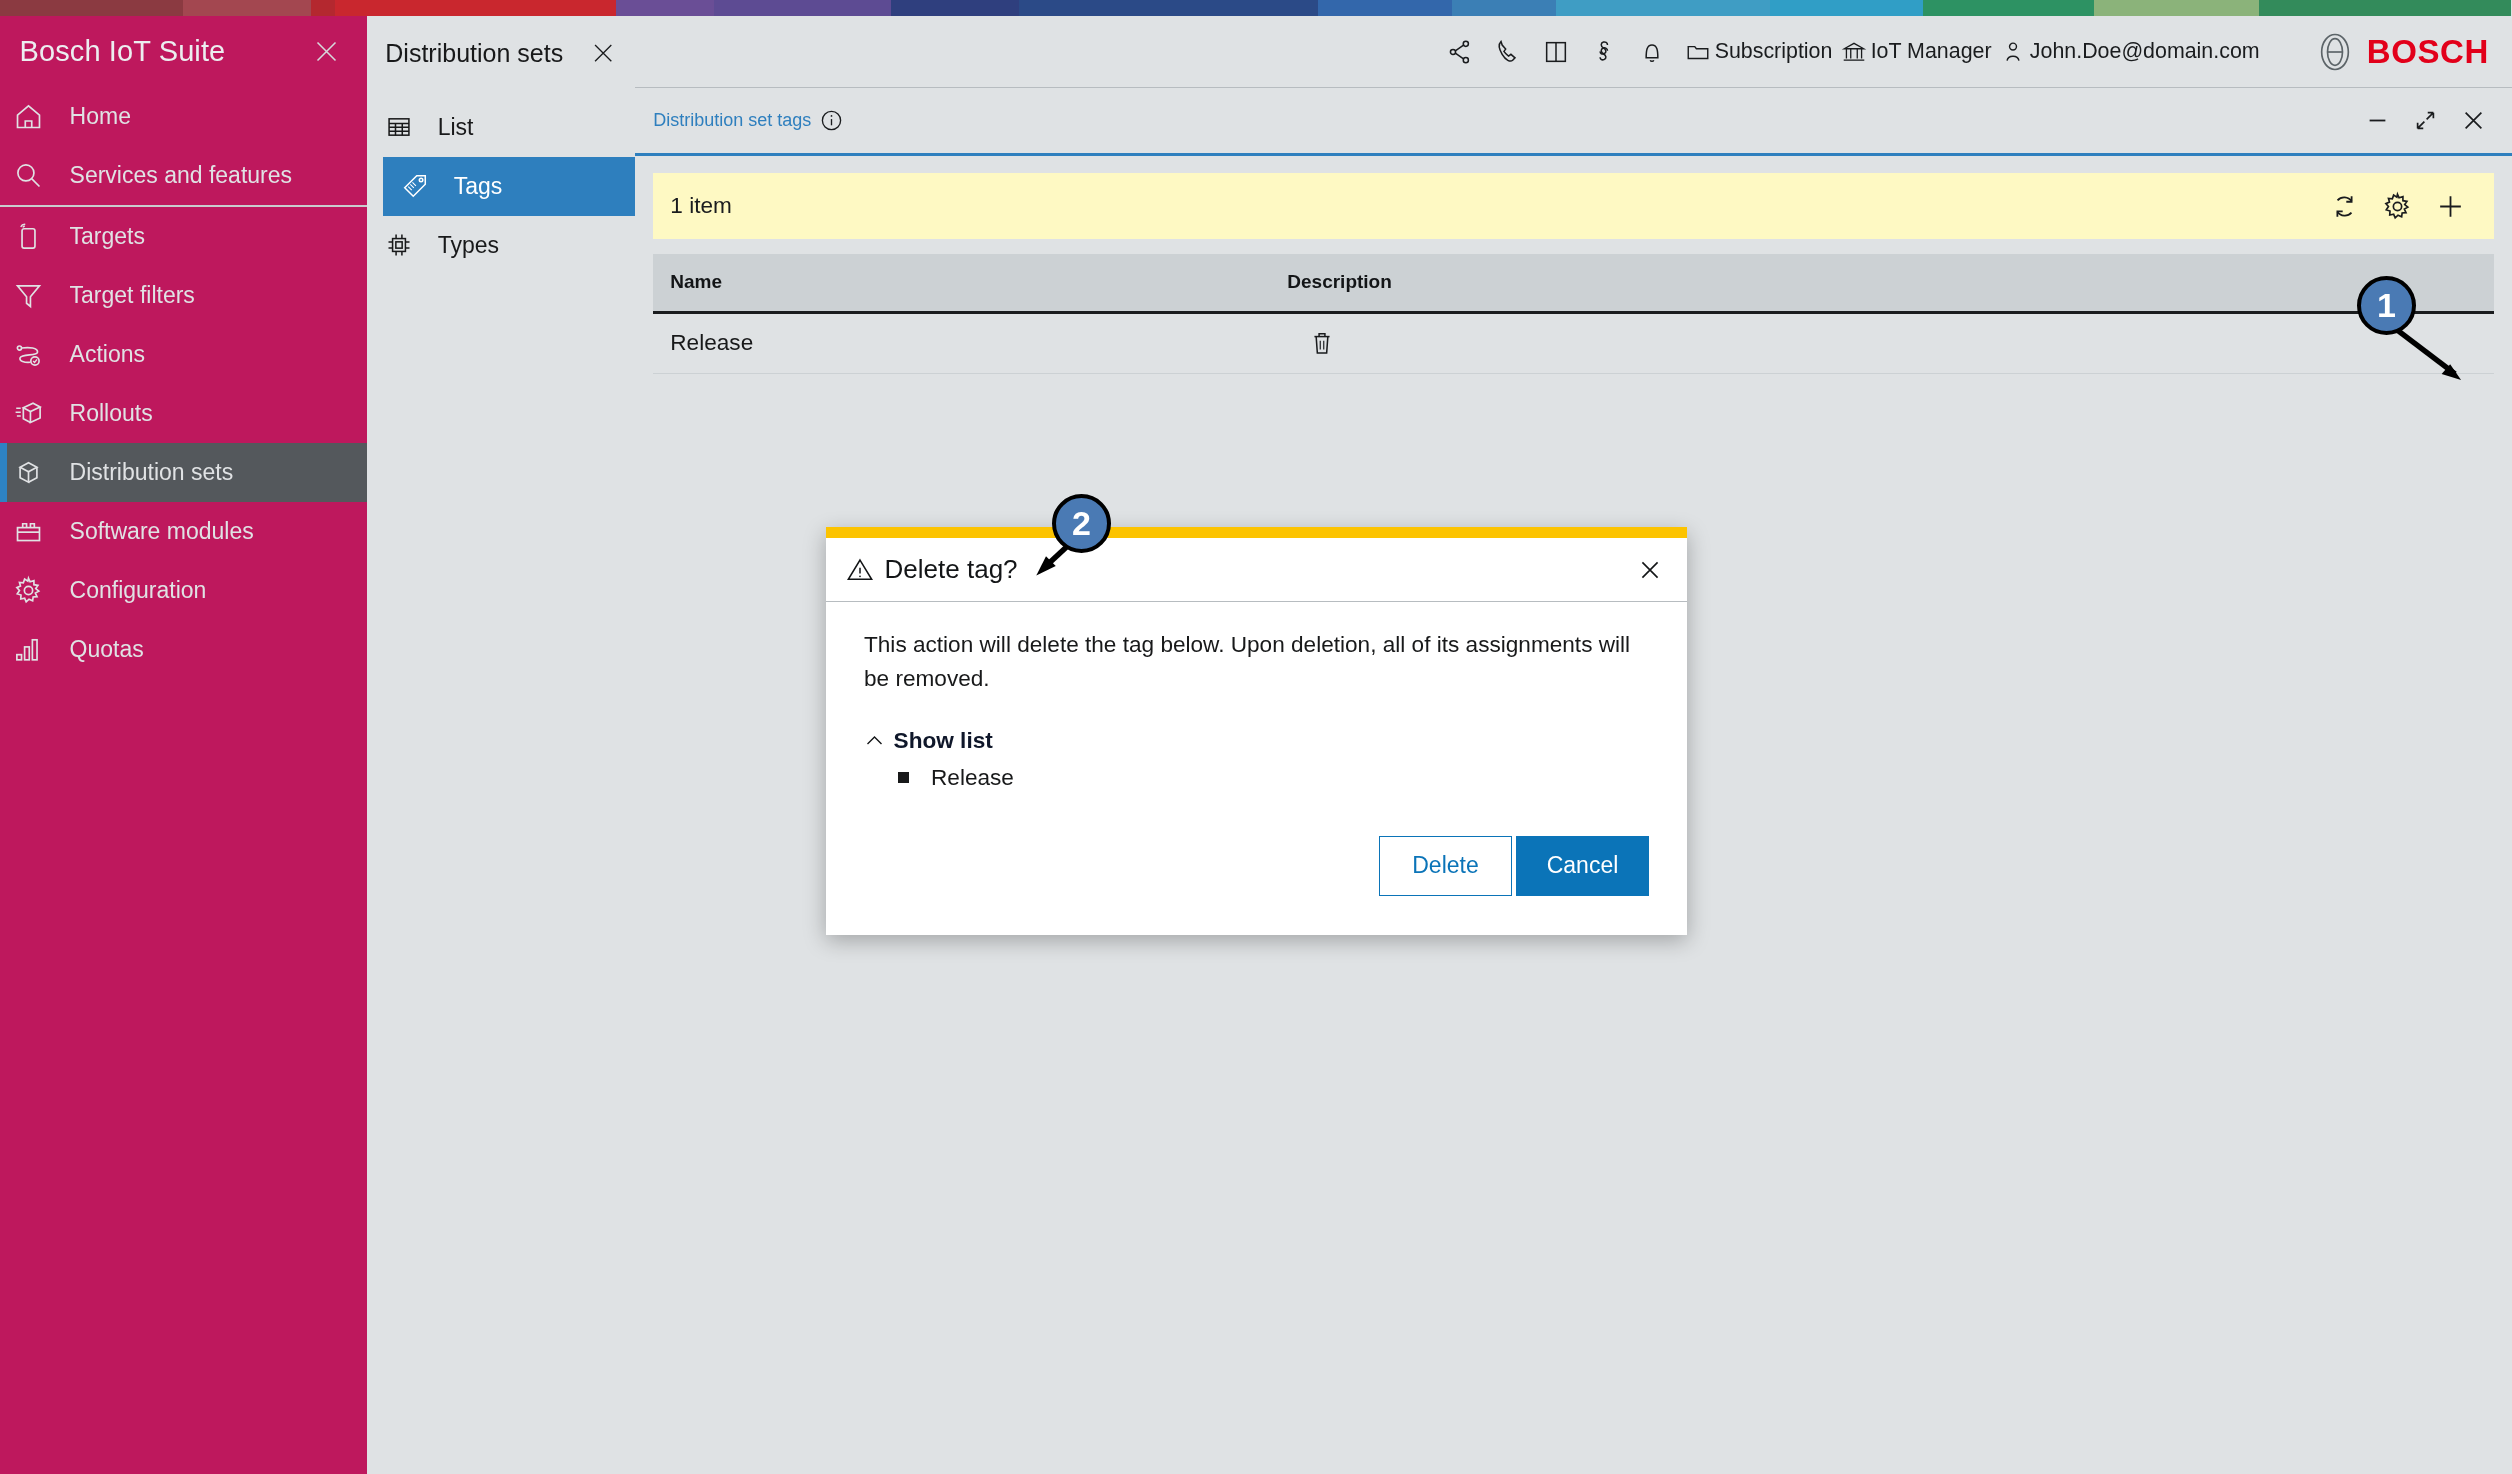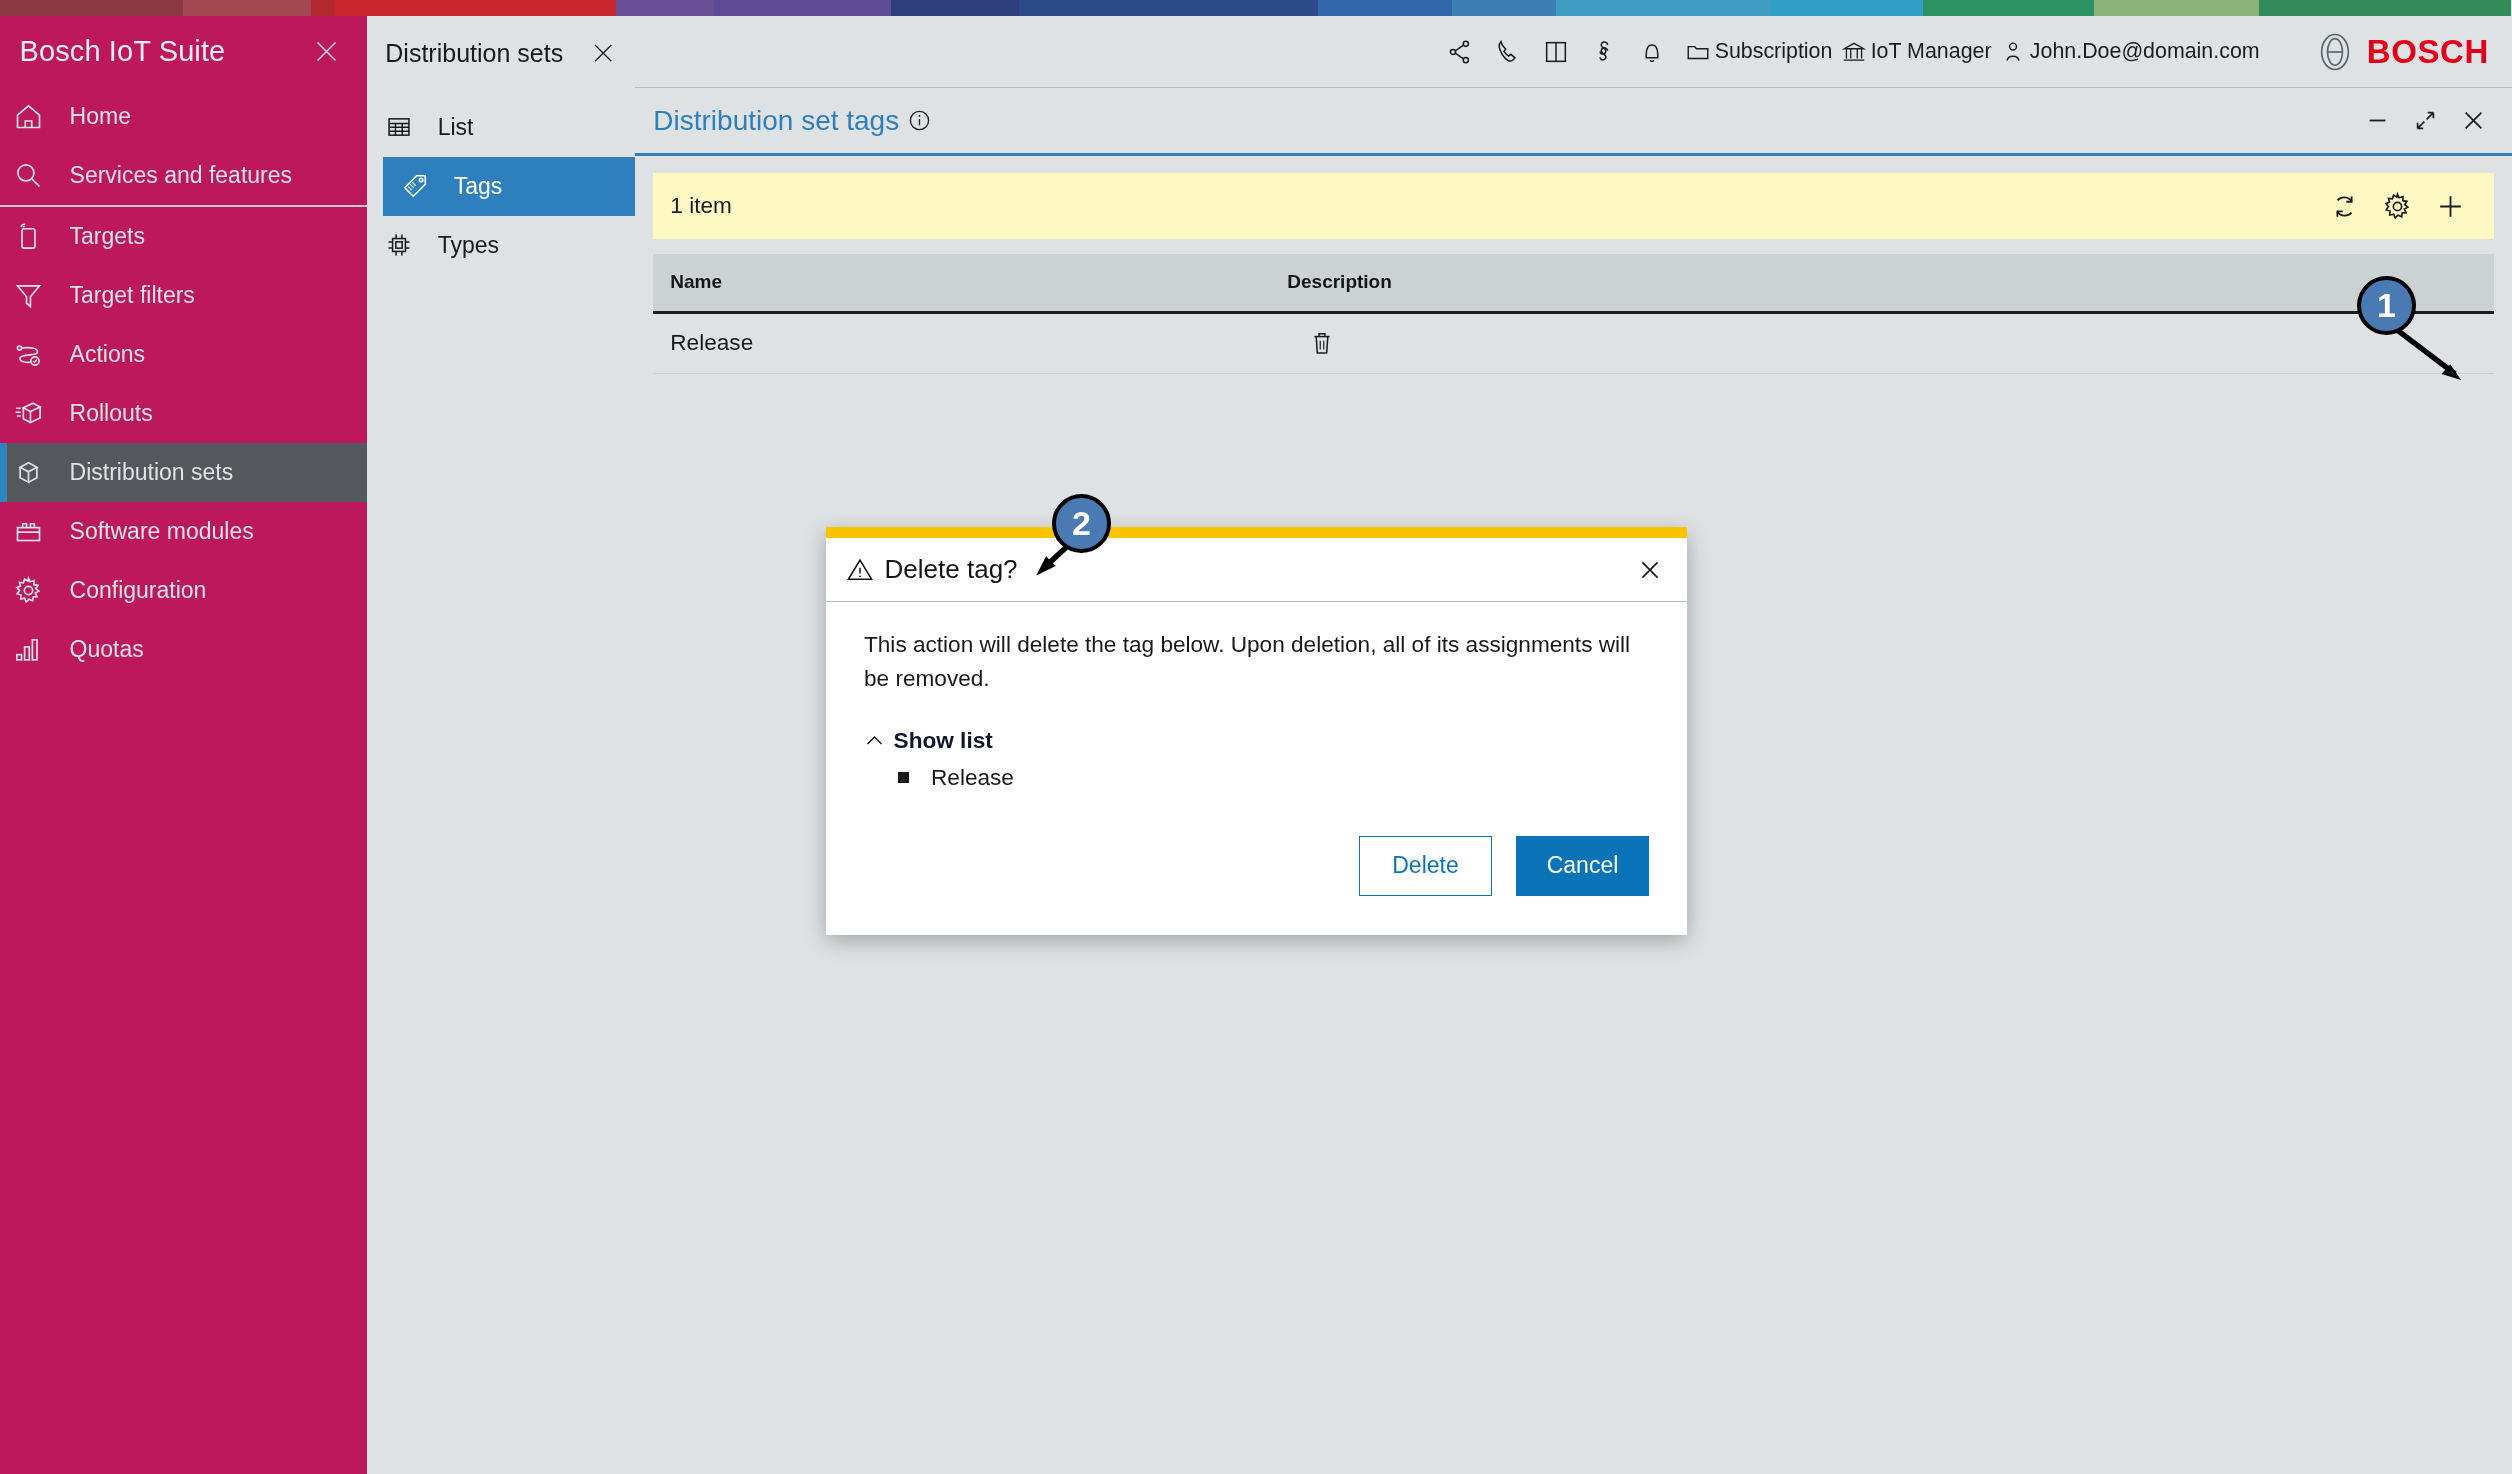--- a/index.html
+++ b/index.html
@@ -67,21 +67,21 @@
   .bosch { display: flex; align-items: center; margin-left: 55px; }
   .bosch .mark { width: 40px; height: 40px; margin-right: 12.2px; }
   .bosch .word { font-size: 33px; font-weight: 700; color: #e2001a; letter-spacing: 0.6px; font-family: "Liberation Sans", sans-serif; }
 
   
   .main { position: absolute; top: 87px; left: 635px; width: 1877px; height: 1388px; background: #dfe2e4; }
   .main-title-bar {
     height: 66px; display: flex; align-items: center; padding-left: 18.3px;
     border-top: 1.8px solid #b7bcc0;
   }
-  .main-title { font-size: 28px; color: #2e7fbe; display: flex; align-items: center; }
+  .main-title { font-size: 18px; color: #2e7fbe; display: flex; align-items: center; }
   .main-title .info { width: 23px; height: 23px; margin-left: 8.6px; }
   .main-title-actions { margin-left: auto; display: flex; align-items: center; padding-right: 14.7px; }
   .win-btn { width: 48px; height: 48px; display:flex; align-items:center; justify-content:center; cursor:pointer; }
   .win-btn svg { width: 27px; height: 27px; }
   .blue-rule { height: 3.1px; background: #2e7fbe; }
 
   .toolbar {
     margin: 17px 18.3px 0 18.3px; height: 66px; background: #fef9c3;
     display: flex; align-items: center; padding: 0 17px;
   }
@@ -121,21 +121,21 @@
   .modal-close { margin-left: auto; width: 38px; height: 38px; display:flex;align-items:center;justify-content:center;cursor:pointer; }
   .modal-close svg { width: 26px; height: 26px; }
   .modal-body { padding: 26px 38px 0 38px; }
   .modal-text { font-size: 22.6px; line-height: 1.5; color: #18191a; max-width: 788px; }
   .show-list { display: flex; align-items: center; margin-top: 32px; cursor: pointer; }
   .show-list svg { width: 21px; height: 21px; margin-right: 8.6px; }
   .show-list .lbl { font-size: 22.6px; font-weight: 700; color: #0f172a; }
   .bullets { margin-top: 11px; padding-left: 34px; }
   .bullet-row { display: flex; align-items: center; font-size: 22.6px; color: #18191a; }
   .bullet-row .sq { width: 11px; height: 11px; background: #18191a; margin-right: 22px; }
-  .modal-foot { display: flex; justify-content: flex-end; padding: 45px 38px 39px 38px; gap: 24px; }
+  .modal-foot { display: flex; justify-content: flex-end; padding: 45px 38px 39px 38px; gap: 4px; }
   .btn { height: 60px; min-width: 133px; font-size: 23px; cursor: pointer; border: 1.8px solid #0b74b8;
          display: flex; align-items: center; justify-content: center; font-family: "Liberation Sans", sans-serif; }
   .btn.ghost { background: #ffffff; color: #0b74b8; }
   .btn.primary { background: #0b74b8; color: #ffffff; }
 
   
   .marker {
     position: absolute; width: 59px; height: 59px; border-radius: 50%;
     background: #4a7ab4; border: 4.3px solid #000000;
     display: flex; align-items: center; justify-content: center;

